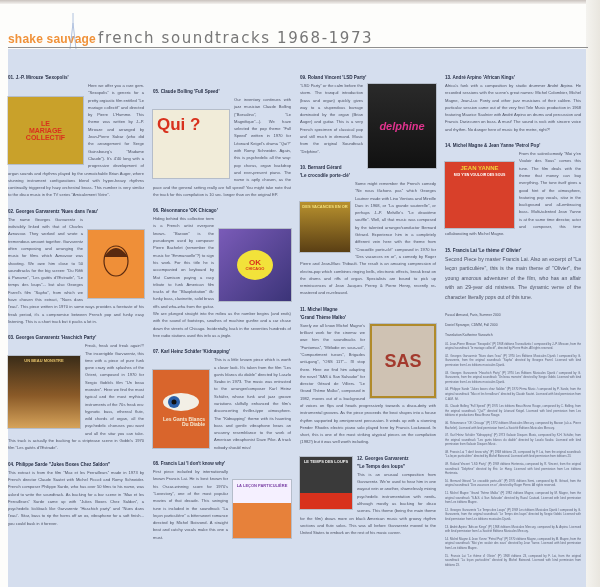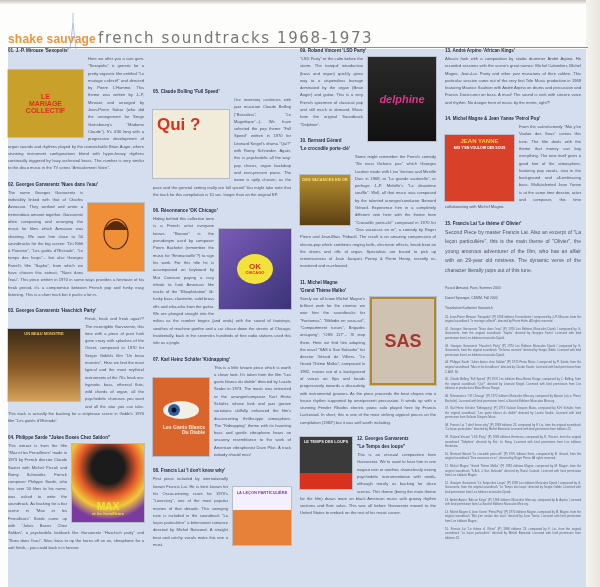--- a/index.html
+++ b/index.html
@@ -6,21 +6,21 @@
   body { width:600px; height:587px; background:#fdfdfb; position:relative; overflow:hidden; font-family:"Liberation Sans", sans-serif; }
   .topband { position:absolute; left:0; top:0; width:600px; height:4px; background:linear-gradient(#c9c2bd,#f4f2ef); }
   .rightedge { position:absolute; right:0; top:0; width:14px; height:587px; background:linear-gradient(90deg,#f4f3ef,#e9e6df); }
   .header { position:absolute; left:8px; top:29px; height:18px; display:flex; align-items:baseline; }
   .brand { color:#f0923a; font-weight:bold; font-size:12px; letter-spacing:0.2px; }
   .subtitle { color:#777; font-size:15px; letter-spacing:1.6px; margin-left:2px; font-family:"DejaVu Sans", sans-serif; }
   .tower { position:absolute; left:72px; top:13px; width:2px; height:35px; }
   .tower svg { display:block; }
   .rule { position:absolute; left:8px; top:47px; width:580px; height:1px; background:#8f8f8f; }
   .panel { position:absolute; left:8px; top:49px; width:578px; height:538px; background:#d5deee; }
-  .col { position:absolute; top:47px; font-size:4.1px; line-height:7.3px; color:#4c5163; text-align:justify; }
+  .col { position:absolute; top:74px; font-size:4.1px; line-height:7.3px; color:#4c5163; text-align:justify; }
   .c1 { left:8px; width:136px; }
   .c2 { left:153px; width:138px; }
   .c3 { left:300px; width:136px; }
   .c4 { left:445px; width:136px; }
   .sec { margin-bottom:9px; }
   .sec h4 { margin:0 0 1px 0; font-size:4.6px; line-height:7px; color:#283047; font-weight:bold; }
   .sec p { margin:0; }
   .cover { float:left; margin:2px 5px 2px 0; box-shadow:0 0 0 1px rgba(0,0,0,0.15); display:flex; align-items:center; justify-content:center; text-align:right; font-weight:bold; overflow:hidden; position:relative; }
   .cover.r { float:right; margin:2px 0 2px 5px; }
   .cover span { display:block; line-height:1; }
@@ -69,39 +69,35 @@
   </div>
   <div class="sec">
     <h4>03. Georges Garvarentz 'Haschich Party'</h4>
     <div class="cover" style="width:72px;height:72px;background:linear-gradient(#3a2c18,#8a5a28 55%,#d6a35a);color:#e5c26a;font-size:4px;align-items:flex-start;padding-top:3px;box-sizing:border-box;margin-top:14px;">
       <span>UN BEAU MONSTRE</span>
     </div>
     <p>Freak, freak and freak again!!! The incorrigible Garvarentz, this time with a piece of pure funk gone crazy with splashes of the Orient, composed in 1970 for Sergio Gobbi's film "Un beau monstre". Here we find the most typical and the most mythical instruments of the 70s freak era: hypnotic bass, ethereal flute, wild chords of organ, all the psychedelic choruses you want and all the sitar you can take. This track is actually the backing for a striptease scene in Gobbi's 1970 film "Les gaités d'l'Estrade".</p>
   </div>
   <div class="sec">
     <h4>04. Philippe Sarde "Jukes Boxes Chez Saldon"</h4>
-    <div class="cover r" style="width:72px;height:78px;background:radial-gradient(circle at 50% 30%,#1b1b1b 25%,#e45a2a 45%,#f2c83a 62%,#7b3aa0 80%);color:#f2e23a;font-size:10px;flex-direction:column;justify-content:flex-end;padding-bottom:6px;box-sizing:border-box;">
-      <span>MAX</span>
-      <span style="font-size:4px">et les ferrailleurs</span>
-    </div>
     <p>This extract is from the film "Max et les Ferrailleurs" made in 1973 by French director Claude Sautet with Michel Piccoli and Romy Schneider. French composer Philippe Sarde, who has over 50 films to his name, was asked to write the soundtrack. As backing for a bar scene in "Max et les Ferrailleurs" Sarde came up with "Jukes Boxes Chez Saldon", a psychedelic kickback like Garvarentz "Haschich party" and "Nues dans l'eau". Sitar, bass to rip the horns off an ox, vibraphone for a soft finish... you could bask in it forever.</p>
   </div>
 </div>
 
 <div class="col c2" style="top:66px">
   <div class="sec" style="margin-top:22px">
     <h4>05. Claude Bolling 'Full Speed'</h4>
     <div class="cover" style="width:76px;height:68px;background:#f1ecd9;color:#d8311d;font-size:17px;align-items:flex-start;justify-content:flex-start;padding:6px 0 0 4px;box-sizing:border-box;margin-top:14px;">
       <span>Qui ?</span>
     </div>
     <p>Our inventory continues with jazz musician Claude Bolling ("Borsalino", "Le Magnifique"...). We have selected the pop theme "Full Speed" written in 1970 for Léonard Keigel's drama "Qui?" with Romy Schneider. Again, this is psychedelic all the way: pop chorus, organ backdrop and ever-present piano. The name is aptly chosen, as the pace and the general setting really are full speed! You might take note that the track for this compilation is 10 sec. longer than on the original EP.</p>
   </div>
   <div class="sec">
     <h4>06. Résonnance 'OK Chicago'</h4>
-    <div class="cover r" style="width:72px;height:80px;background:linear-gradient(135deg,#7a5bb8,#3b3478);color:#d8311d;font-size:8px;flex-direction:column;margin-top:14px;">
+    <div class="cover r" style="width:72px;height:72px;background:linear-gradient(135deg,#7a5bb8,#3b3478);color:#d8311d;font-size:8px;flex-direction:column;margin-top:14px;">
       <div style="background:#f2e23a;border-radius:50%;width:36px;height:30px;display:flex;flex-direction:column;align-items:center;justify-content:center;">
         <span>OK</span>
         <span style="font-size:4px">CHICAGO</span>
       </div>
     </div>
     <p>Hiding behind this collective term is a French artist everyone knows. "Baroon" is the pseudonym used by composer Pierre Bachelet (remember the music for "Emmanuelle"?) to sign his work. For this title he is accompanied on keyboard by Mat Camison paying a racy tribute to funk American film tracks of the "Blaxploitation" ilk: funky bass, clavinette, solid brass riffs and wha-wha from the guitar. We are plunged straight into the milieu as the number begins (and ends) with the sound of footsteps, swathes of machine gunfire and a car chase down the streets of Chicago. Incidentally, back in the seventies hundreds of free radio stations used this info as a jingle.</p>
   </div>
   <div class="sec">
     <h4>07. Karl Heinz Schäfer 'Kidnapping'</h4>
     <div class="cover" style="width:56px;height:78px;background:#d9652c;color:#f5e9d2;font-size:5px;flex-direction:column;margin-top:14px;">
@@ -135,21 +131,21 @@
     <h4>10. Bernard Gérard</h4>
     <h4>'Le crocodile porte-clé'</h4>
     <div class="cover" style="width:50px;height:50px;background:linear-gradient(#b8912e,#5a3f14);color:#f4e07a;font-size:4px;align-items:flex-start;padding-top:3px;box-sizing:border-box;margin-top:22px;">
       <span>DES VACANCES EN OR</span>
     </div>
     <p>Some might remember the French comedy "Ne nous fâchons pas" which Georges Lautner made with Lino Ventura and Mireille Darc in 1968, or "La grande sauterelle", or perhaps J.-P. Melville's "Le deuxième souffle". Well, all that music was composed by the talented arranger/conductor Bernard Gérard. Experience him in a completely different vein here with the theme from "Crocodile porte-clé" composed in 1970 for "Des vacances en or", a comedy by Roger Pierre and Jean-Marc Thibault. The result is an amazing compression of electro-pop which combines ringing bells, electronic effects, break beat on the drums and riffs of organ. Specialists are bound to pick up reminiscences of Jean Jacques Perrey &amp; Pierre Henry, recently re-mastered and re-released.</p>
   </div>
   <div class="sec">
     <h4>11. Michel Magne</h4>
     <h4>'Grand Thème Malko'</h4>
-    <div class="cover r" style="width:66px;height:88px;background:#cfc2b3;border:2px solid #b08a2a;box-sizing:border-box;color:#a33a2e;font-size:18px;">
+    <div class="cover r" style="width:66px;height:74px;background:#cfc2b3;border:2px solid #b08a2a;box-sizing:border-box;color:#a33a2e;font-size:18px;">
       <span>SAS</span>
     </div>
     <p>Surely we all know Michel Magne's brilliant work for the cinema: we owe him the soundtracks for "Fantomas", "Mélodie en sous-sol", "Compartiment tueurs", Brigades anti-gang", "OSS 117"... I'll stop there. Here we find him adapting the novel "SAS à San Salvador" for director Gérard de Villiers. "Le Grand Thème Malko", composed in 1982, moves out of a background of voices on flips and heads progressively towards a disco-deity with instrumental grooves. As the piece proceeds the beat shapes into a house rhythm supported by omnipresent percussion. It winds up with a stunning Fender Rhodes electric piano solo played here by Francis Lockwood. In short, this is one of the most striking atypical pieces on the compilation (1982!) but it was well worth including.</p>
   </div>
   <div class="sec">
     <div class="cover" style="width:52px;height:52px;background:linear-gradient(#3a3a3a 0 70%,#d8311d 70%);color:#f1f1f1;font-size:4px;align-items:flex-start;padding-top:3px;box-sizing:border-box;">
       <span>LE TEMPS DES LOUPS</span>
     </div>
     <h4>12. Georges Garvarentz</h4>
     <h4>"Le Temps des loups"</h4>

